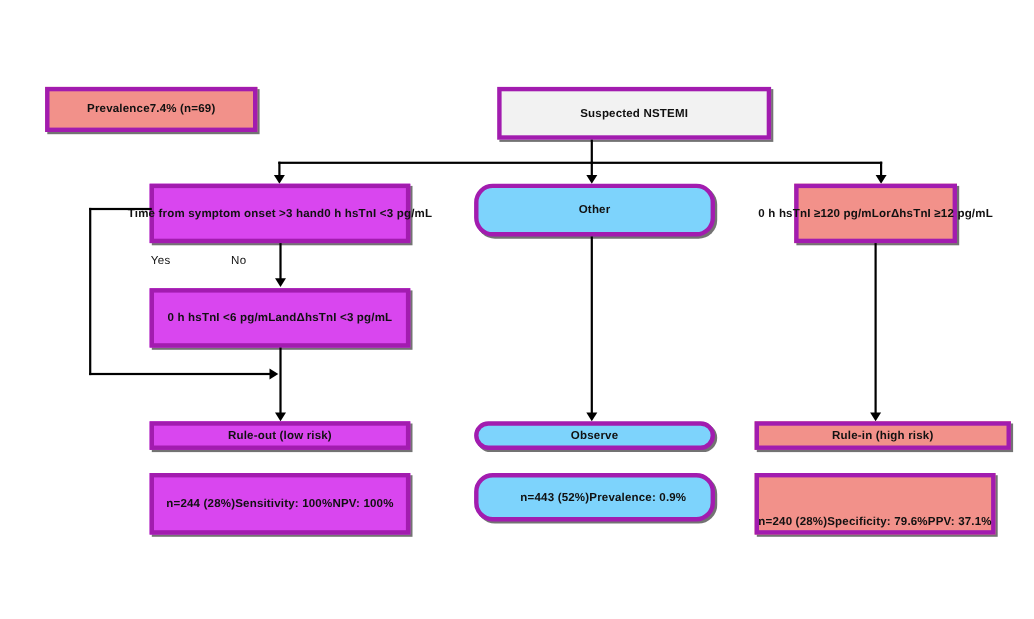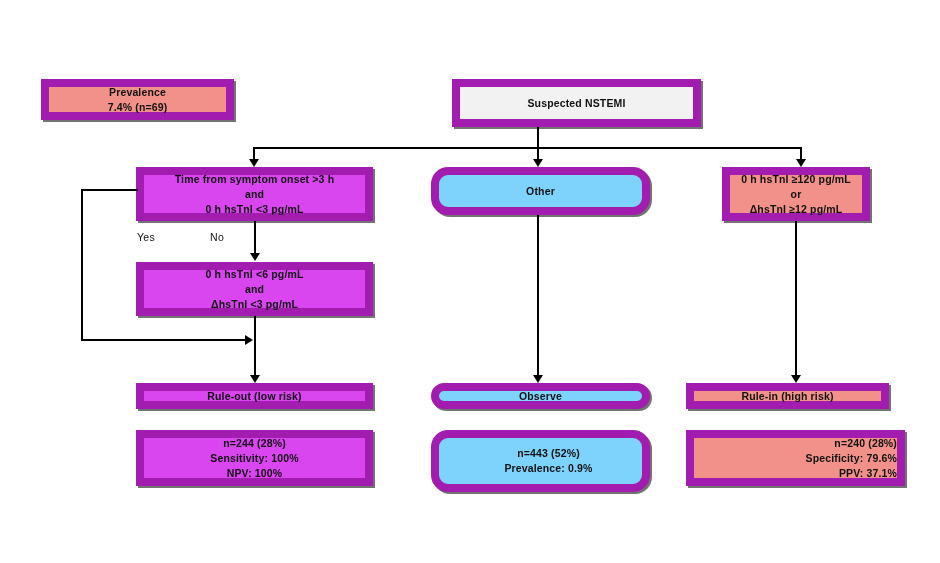--- a/index.html
+++ b/index.html
@@ -14,23 +14,23 @@
   #canvas {
     position: relative;
     width: 940px;
     height: 563px;
     background: #ffffff;
     overflow: hidden;
   }
   .node {
     position: absolute;
     box-sizing: border-box;
-    border: 8px solid #a21caf;
+    border: 4px solid #a21caf;
     display: flex;
-    flex-direction: column;
+    flex-direction: row;
     align-items: center;
     justify-content: center;
     text-align: center;
     font-size: 10.5px;
     line-height: 15px;
     color: #111111;
     letter-spacing: 0.15px;
     font-weight: 600;
     box-shadow: 2px 2px 0 rgba(0,0,0,0.55);
   }
@@ -142,31 +142,31 @@
   <div class="arrowhead down" style="left:791px; top:375px;"></div>
 
   <div class="node fill-tan" style="left:431px; top:383px; width:219px; height:26px;">
     <span class="ln">Observe</span>
   </div>
 
   <div class="node fill-green" style="left:136px; top:383px; width:237px; height:26px;">
     <span class="ln">Rule-out (low risk)</span>
   </div>
 
-  <div class="node fill-red" style="left:686px; top:383px; width:203px; height:26px;text-align:center;">
+  <div class="node fill-red" style="left:686px; top:383px; width:233px; height:26px;text-align:center;">
     <span class="ln">Rule-in (high risk)</span>
   </div>
 
   <div class="node fill-green" style="left:136px; top:430px; width:237px; height:56px;">
     <span class="ln">n=244 (28%)</span>
     <span class="ln">Sensitivity: 100%</span>
     <span class="ln">NPV: 100%</span>
   </div>
 
-  <div class="node fill-tan" style="left:431px; top:430px; width:219px; height:62px;padding-left:16px;">
+  <div class="node fill-tan" style="left:431px; top:430px; width:219px; height:44px;padding-left:16px;">
     <span class="ln">n=443 (52%)</span>
     <span class="ln">Prevalence: 0.9%</span>
   </div>
 
   <div class="node fill-red" style="left:686px; top:430px; width:219px; height:56px;align-items:flex-end;">
     <span class="ln">n=240 (28%)</span>
     <span class="ln">Specificity: 79.6%</span>
     <span class="ln">PPV: 37.1%</span>
   </div>
 

